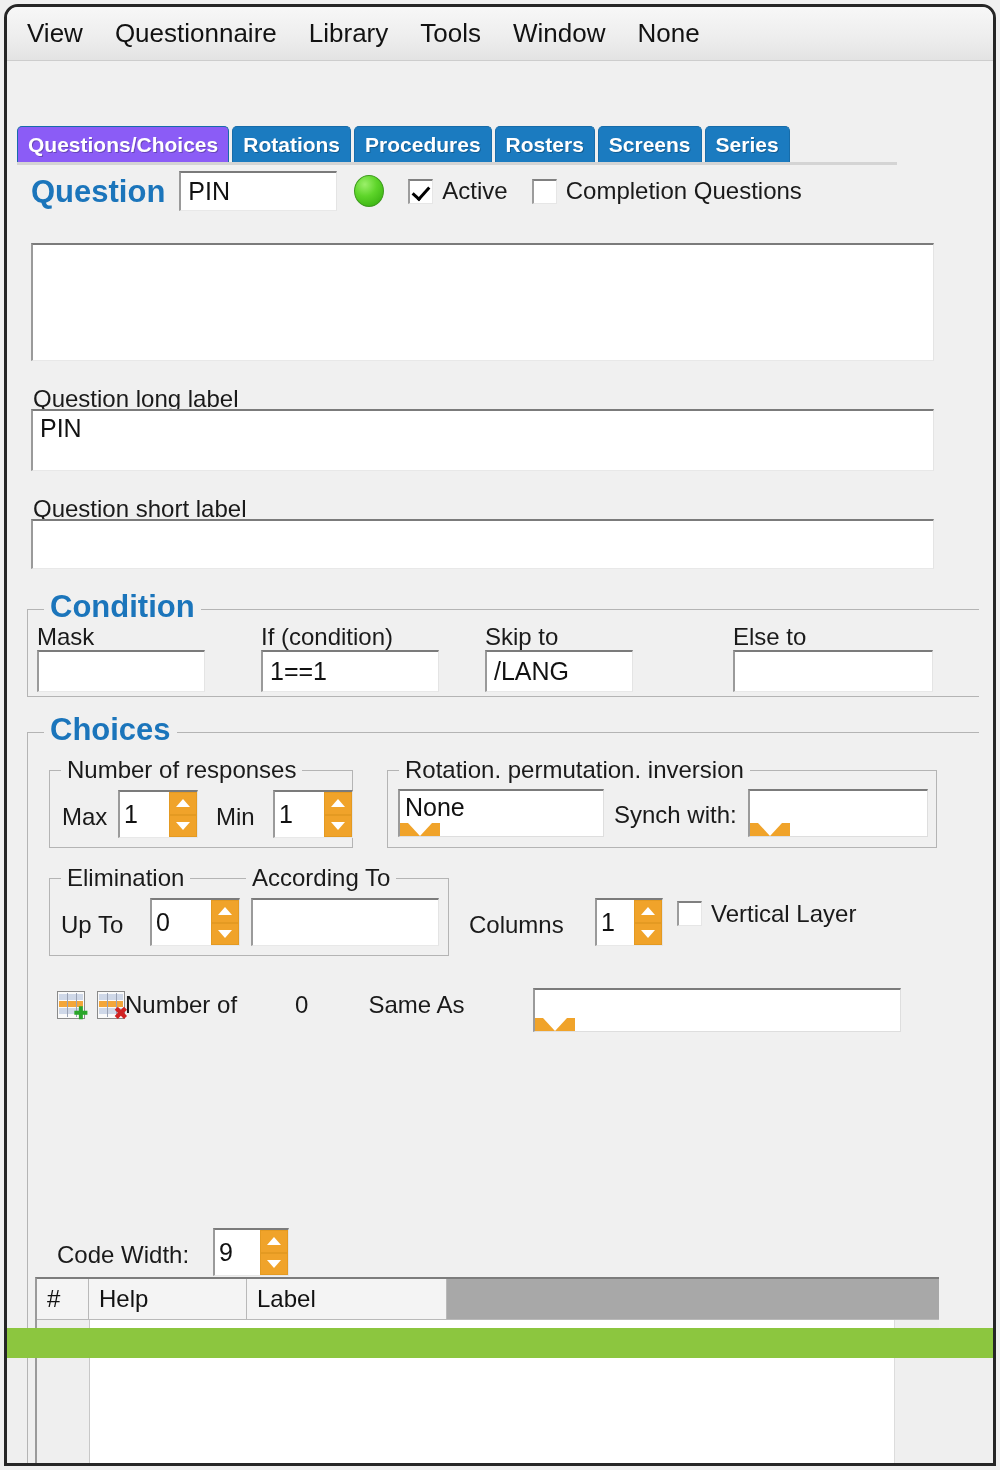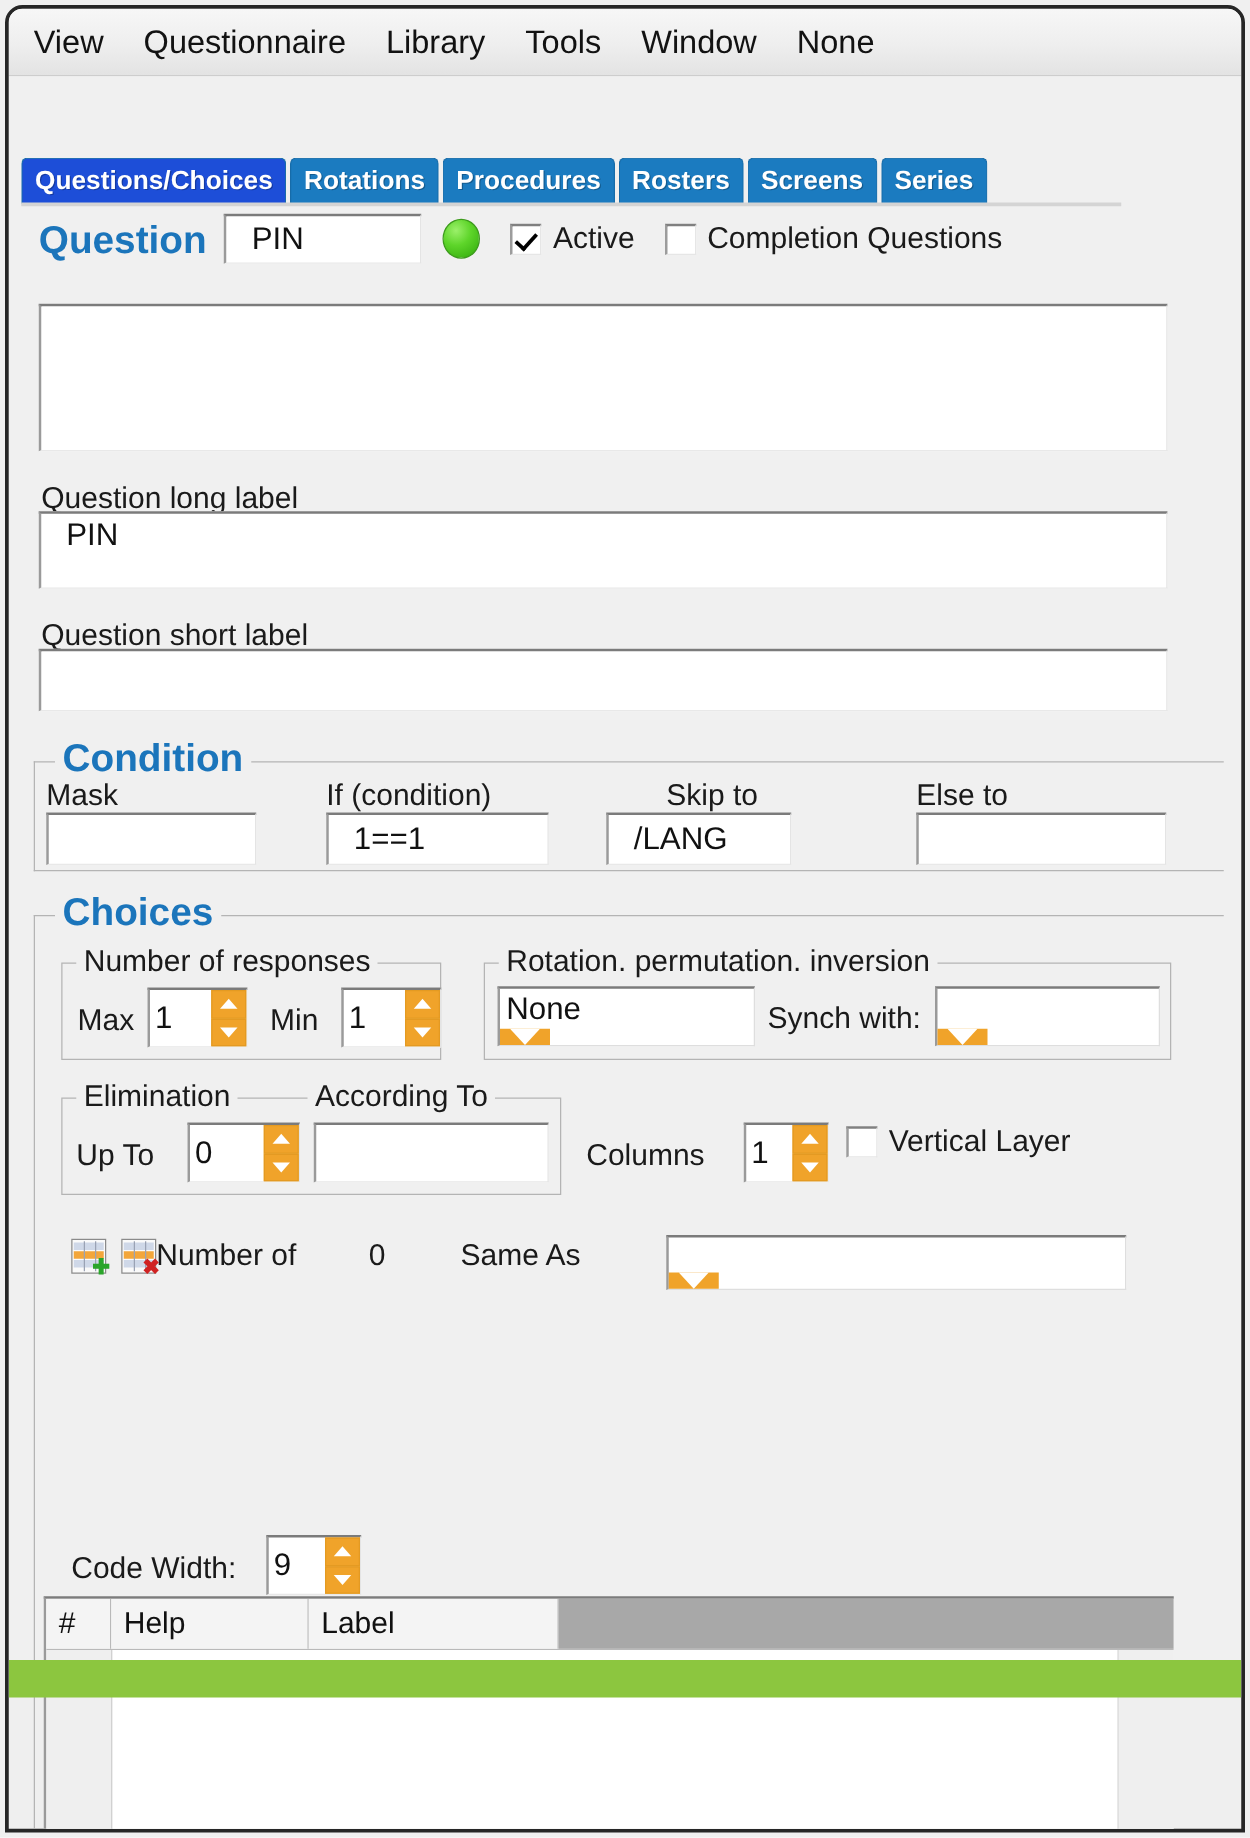--- a/index.html
+++ b/index.html
@@ -101,21 +101,21 @@
     margin-right: 3px;
     border-radius: 5px 5px 0 0;
     border: 1px solid #176ca9;
     border-bottom: none;
     line-height: 1;
     white-space: nowrap;
     cursor: default;
     text-shadow: 1px 1px 0 rgba(0,0,0,0.25);
   }
   .tab.active {
-    background: #1d4ed8;
+    background: #8b5cf6;
   }
   .tab-underline {
     position: absolute;
     left: 10px;
     top: 101px;
     width: 880px;
     height: 3px;
     background: #d4d4d4;
   }
 
@@ -148,21 +148,21 @@
     background: #ffffff;
     border-top: 2px solid #7b7b7b;
     border-left: 2px solid #9a9a9a;
     border-right: 1px solid #e4e4e4;
     border-bottom: 1px solid #e8e8e8;
     box-sizing: border-box;
     font-size: 25px;
     color: #111;
     display: flex;
     align-items: flex-start;
-    padding: 3px 20px;
+    padding: 3px 7px;
     overflow: hidden;
     font-family: "Liberation Sans", sans-serif;
   }
   .field.one-line { align-items: center; padding-top: 0; padding-bottom: 0; }
 
   
   .row-question {
     position: absolute;
     left: 14px; top: 6px;
     display: flex;
@@ -474,21 +474,21 @@
         <div class="group" style="left:10px; top:444px; width:952px; height:88px; border-right:none;">
           <div class="group-legend blue">Condition</div>
         </div>
 
         <div class="blk-label lbl" style="left:20px; top:460px;">Mask</div>
         <div class="blk-field field one-line" style="left:20px; top:485px; width:168px; height:42px;"></div>
 
         <div class="blk-label lbl" style="left:244px; top:460px;">If (condition)</div>
         <div class="blk-field field one-line" style="left:244px; top:485px; width:178px; height:42px;">1==1</div>
 
-        <div class="blk-label lbl" style="left:468px; top:460px;margin-left:48px;">Skip to</div>
+        <div class="blk-label lbl" style="left:468px; top:460px;">Skip to</div>
         <div class="blk-field field one-line" style="left:468px; top:485px; width:148px; height:42px;">/LANG</div>
 
         <div class="blk-label lbl" style="left:716px; top:460px;">Else to</div>
         <div class="blk-field field one-line" style="left:716px; top:485px; width:200px; height:42px;"></div>
 
         <div class="group" style="left:10px; top:567px; width:952px; height:790px; border-right:none; border-bottom:none;">
           <div class="group-legend blue2">Choices</div>
         </div>
 
         <div class="group" style="left:32px; top:605px; width:304px; height:78px;">

